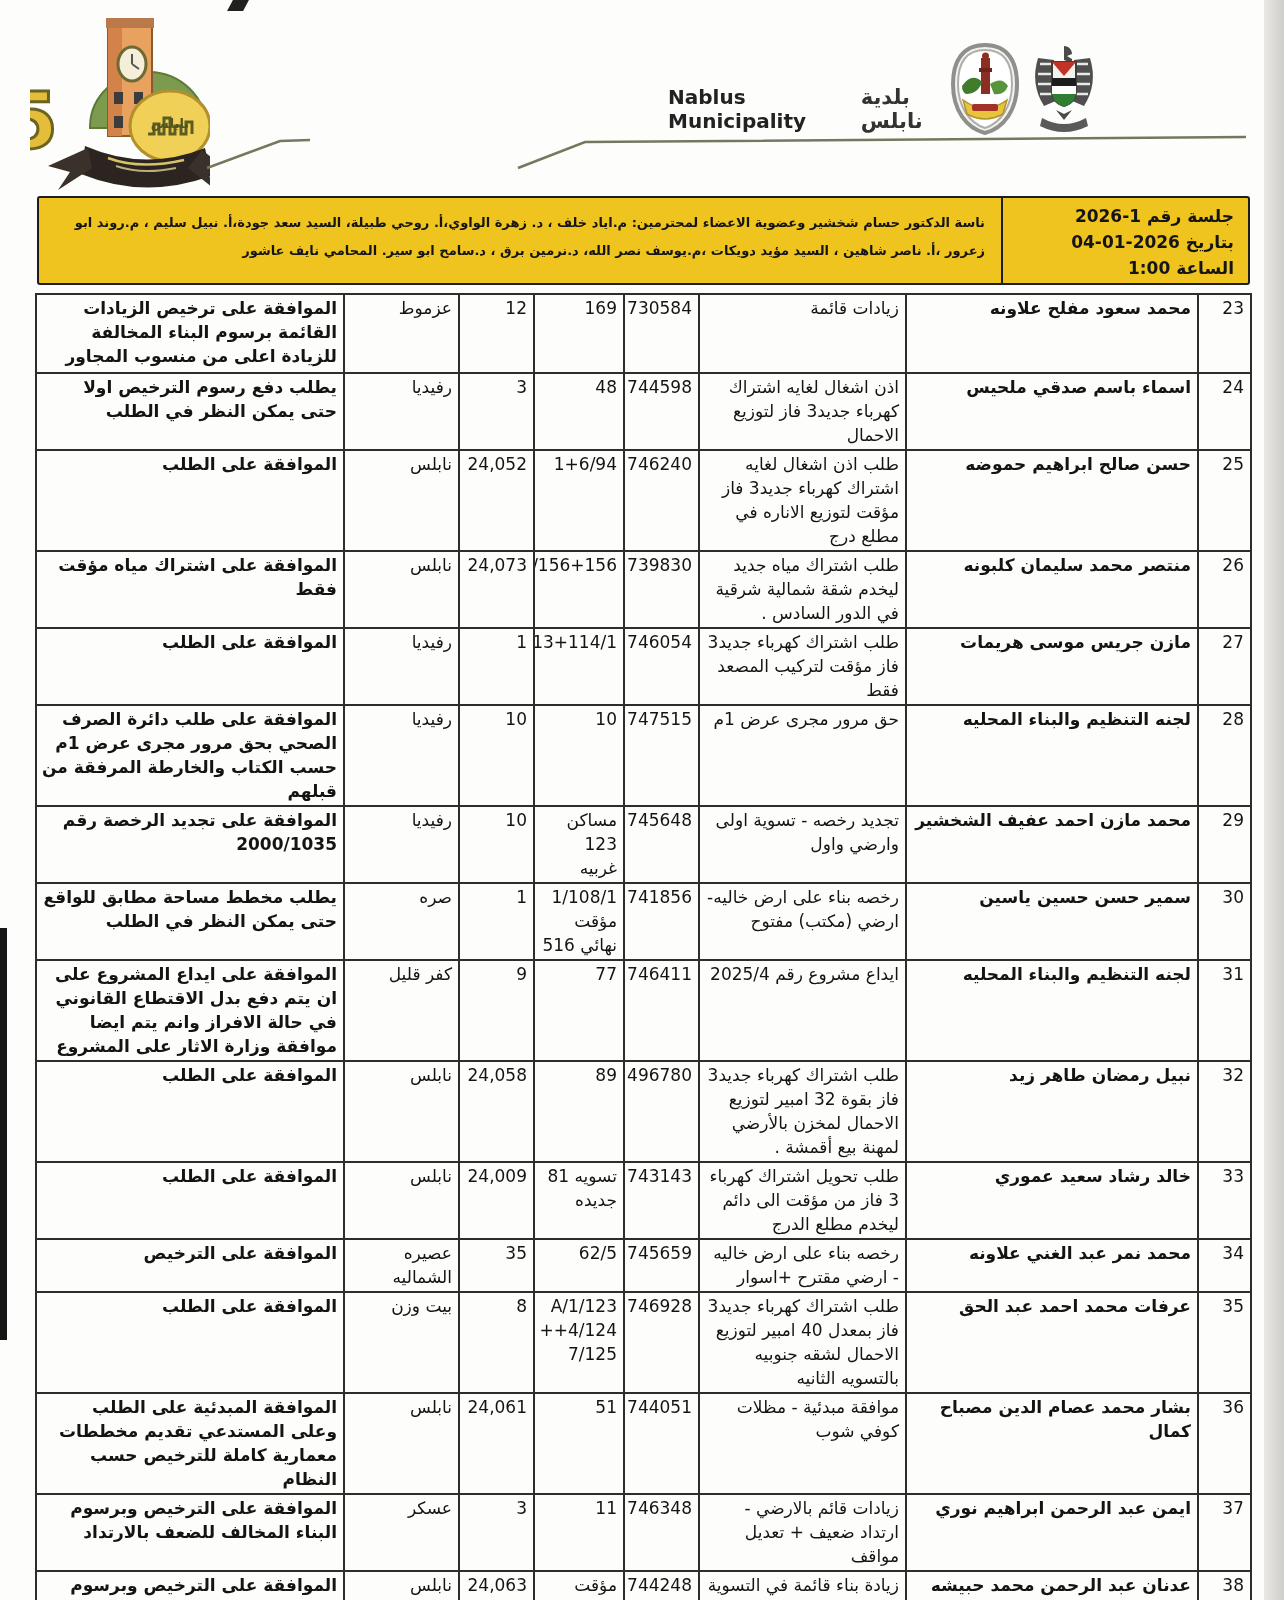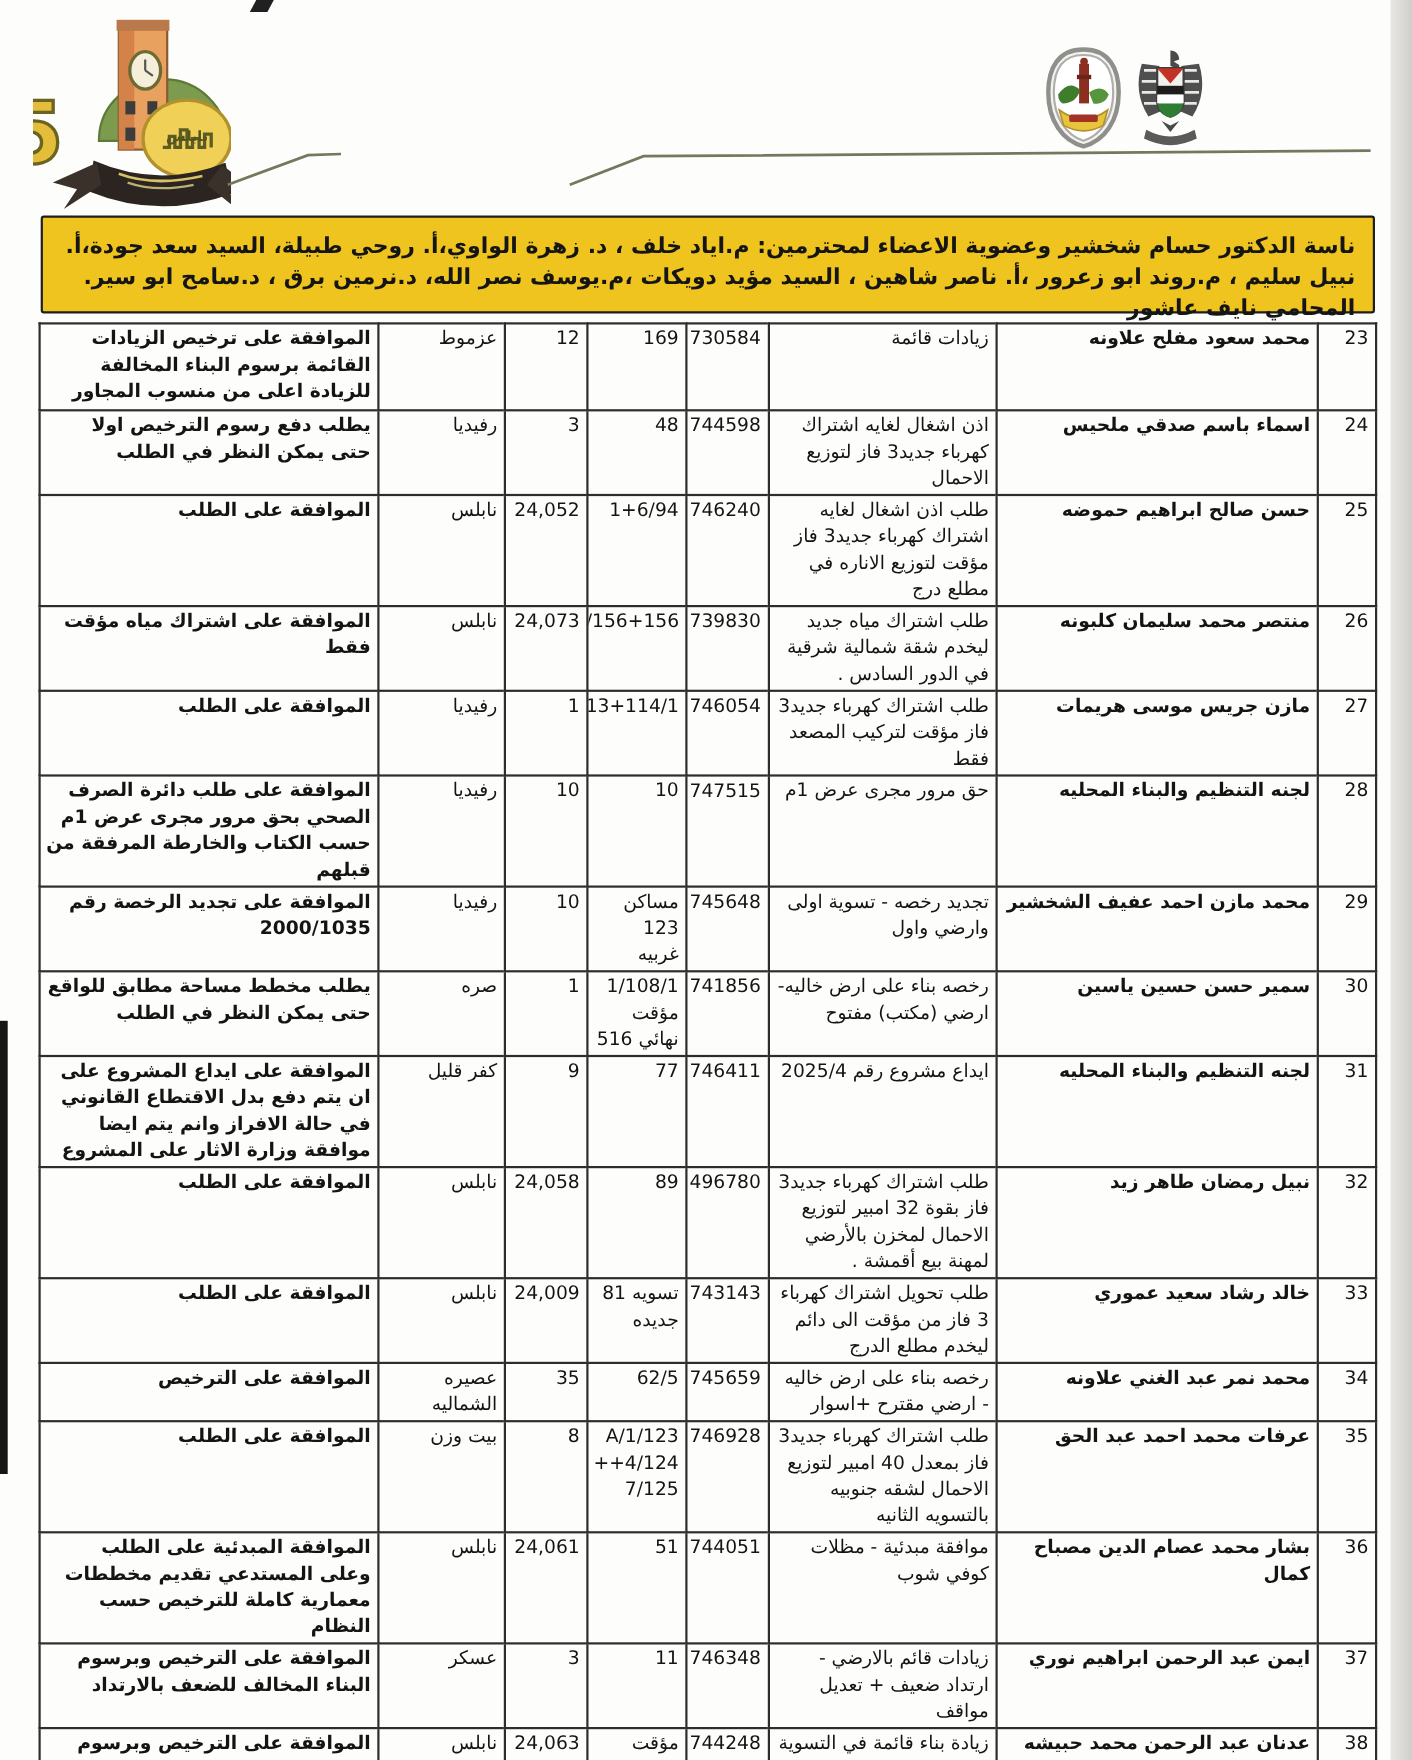--- a/index.html
+++ b/index.html
@@ -34,21 +34,21 @@
   .session-box{
     position:absolute; left:37px; top:196px; width:1213px; height:89px;
     background:#efc41e; border:2px solid #1e1e1e; display:flex; direction:rtl;
     border-radius:3px;
   }
   .session-meta{
     width:247px; border-left:2px solid #1e1e1e; padding:5px 14px 0 10px;
     font-weight:bold; font-size:17px; line-height:26px; text-align:right; color:#151515;
   }
   .session-attendance{
-    flex:1; padding:11px 16px 0 18px; font-weight:bold; font-size:20px;
+    flex:1; padding:11px 16px 0 18px; font-weight:bold; font-size:13px;
     line-height:28px; text-align:right; color:#151515;
   }
   
   table.decisions{
     position:absolute; left:35px; top:293px; width:1215px;
     border-collapse:collapse; table-layout:fixed; direction:rtl;
     background:#fdfdfb;
   }
   table.decisions td{
     border:2px solid #2d2d2d; vertical-align:top;
@@ -120,28 +120,37 @@
     <path d="M42,24 h18 M42,34 h20 M42,44 h20 M42,54 h18" stroke="#e8e8e4" stroke-width="2.5"></path>
     <path d="M24,22 h24 v30 q0,10 -12,14 q-12,-4 -12,-14 z" fill="#f2f1ed" stroke="#3e3e3e" stroke-width="2"></path>
     <path d="M24,22 h24 l-12,14 z" fill="#c23227"></path>
     <rect x="24" y="38" width="24" height="8" fill="#1d1d1d"></rect>
     <rect x="24" y="46" width="24" height="8" fill="#ffffff"></rect>
     <path d="M24,54 h24 q-2,10 -12,13 q-10,-3 -12,-13 z" fill="#2e7d32"></path>
     <path d="M28,70 l8,10 8,-10 -8,4 z" fill="#4a4a4a"></path>
     <path d="M14,78 q22,12 44,0 l2,8 q-24,12 -48,0 z" fill="#5a5a58"></path>
   </svg>
 
+  <div class="brandrow">
+    <span class="brand-en">Nablus Municipality</span>
+    <span class="brand-ar">بلدية نابلس</span>
+  </div>
 
   <svg class="rule-svg" viewBox="0 0 1060 48">
     <path d="M12,40 L85,13 L115,12" fill="none" stroke="#77775f" stroke-width="2.5"></path>
     <path d="M323,40 L390,14 L1051,9" fill="none" stroke="#77775f" stroke-width="2.5"></path>
   </svg>
 
 
   <div class="session-box" style="background: rgb(239, 196, 30);">
+    <div class="session-meta">
+      <div>جلسة رقم 1-2026</div>
+      <div>بتاريخ 2026-01-04</div>
+      <div>الساعة 1:00</div>
+    </div>
     <div class="session-attendance">ناسة الدكتور حسام شخشير وعضوية الاعضاء لمحترمين: م.اياد خلف ، د. زهرة الواوي،أ. روحي طبيلة، السيد سعد جودة،أ. نبيل سليم ، م.روند ابو زعرور ،أ. ناصر شاهين ، السيد مؤيد دويكات ،م.يوسف نصر الله، د.نرمين برق ، د.سامح ابو سير. المحامي نايف عاشور</div>
   </div>
 
   <table class="decisions">
     <colgroup>
       <col style="width:53px">
         <col style="width:292px">
         <col style="width:207px">
         <col style="width:75px">
       <col style="width:90px">

